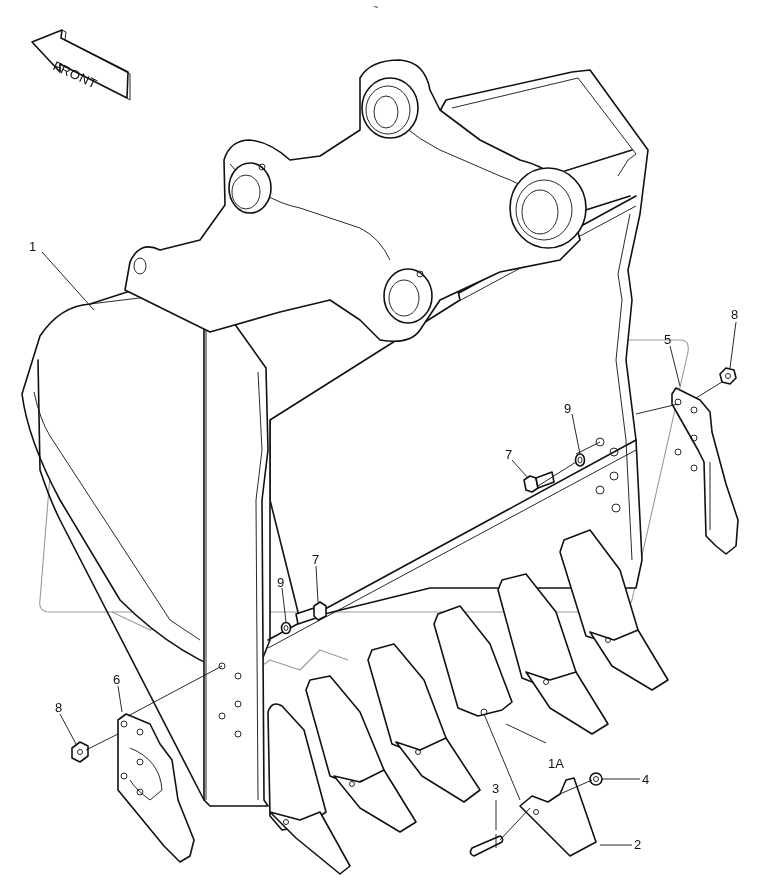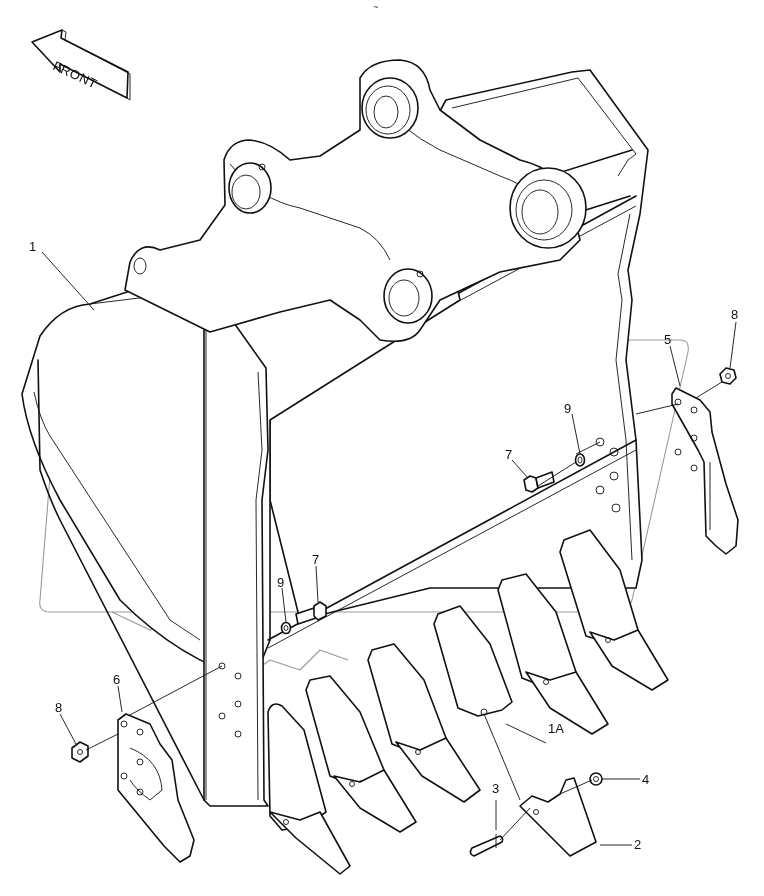--- a/index.html
+++ b/index.html
@@ -211,21 +211,21 @@
     <path class="leader" d="M60 714 L76 744"></path>
     <path class="leader" d="M86 750 L118 734"></path>
     <path class="leader" d="M128 716 L222 666"></path>
   </g>
 </svg>
 
 <div class="front-label">FRONT</div>
 <div class="mark">~</div>
 
 <div class="callout" style="left:29px;top:240px;">1</div>
-<div class="callout" style="left:548px;top:722px;">1A</div>
+<div class="callout" style="left:548px;top:757px;">1A</div>
 <div class="callout" style="left:634px;top:838px;">2</div>
 <div class="callout" style="left:492px;top:782px;">3</div>
 <div class="callout" style="left:642px;top:773px;">4</div>
 <div class="callout" style="left:664px;top:333px;">5</div>
 <div class="callout" style="left:113px;top:673px;">6</div>
 <div class="callout" style="left:505px;top:448px;">7</div>
 <div class="callout" style="left:312px;top:553px;">7</div>
 <div class="callout" style="left:731px;top:308px;">8</div>
 <div class="callout" style="left:55px;top:701px;">8</div>
 <div class="callout" style="left:564px;top:402px;">9</div>

